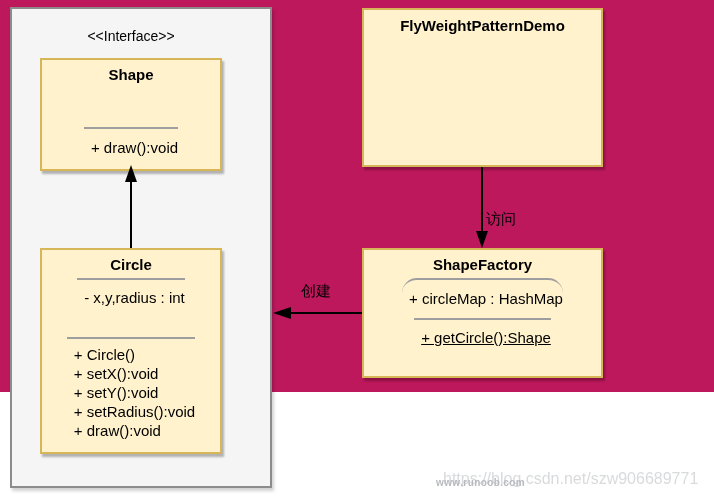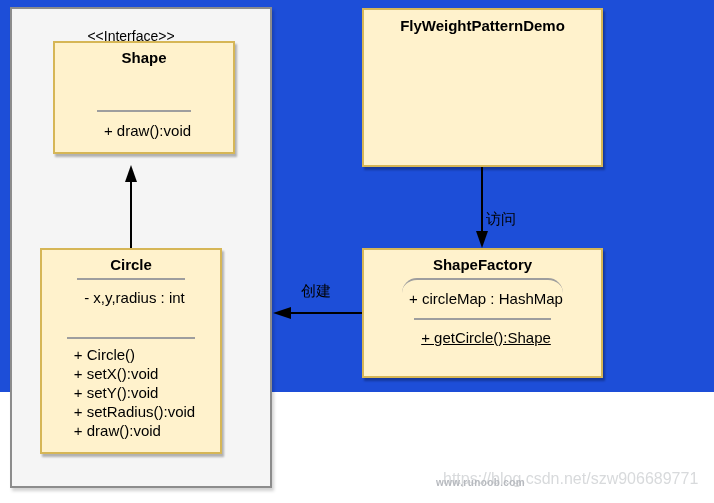--- a/index.html
+++ b/index.html
@@ -1,18 +1,18 @@
 <!DOCTYPE html>
 <html><head>
 <meta charset="utf-8">
 <style>
   * { margin:0; padding:0; box-sizing:border-box; }
   html,body { width:714px; height:503px; background:#ffffff;
               font-family:"Liberation Sans", sans-serif; overflow:hidden; }
-  #stage { position:relative; width:714px; height:392px; background:#1d4ed8; }
+  #stage { position:relative; width:714px; height:392px; background:#be185d; }
 
   
   .package {
     position:absolute; left:10px; top:7px; width:262px; height:481px;
     background:#F5F5F5; border:2px solid #8C8C8C;
     box-shadow:2px 3px 3px rgba(0,0,0,0.18);
   }
 
   
   .uml-box {
@@ -23,21 +23,21 @@
     align-items:center;
   }
   .uml-title {
     font-weight:bold; font-size:15px; text-align:center;
     display:flex; align-items:center; justify-content:center;
   }
   .uml-sec { border-top:2px solid #9E9E9E; }
   .uml-member { font-size:15px; line-height:19px; padding-left:7px; white-space:nowrap; }
 
   
-  #box-shape   { left:40px;  top:41px;  width:182px; height:113px;margin-left:13px; }
+  #box-shape   { left:40px;  top:58px;  width:182px; height:113px; }
   #box-shape   .uml-title { height:29px; }
   #box-shape   .sec-attrs { height:38px; }
   #box-shape   .sec-methods { flex:1; padding-top:9px; }
 
   #box-circle  { left:40px;  top:248px; width:182px; height:206px; }
   #box-circle  .uml-title { height:28px; }
   #box-circle  .sec-attrs { height:59px; padding-top:8px; }
   #box-circle  .sec-methods { flex:1; padding-top:6px; }
 
   #box-demo    { left:362px; top:8px;   width:241px; height:159px; }

